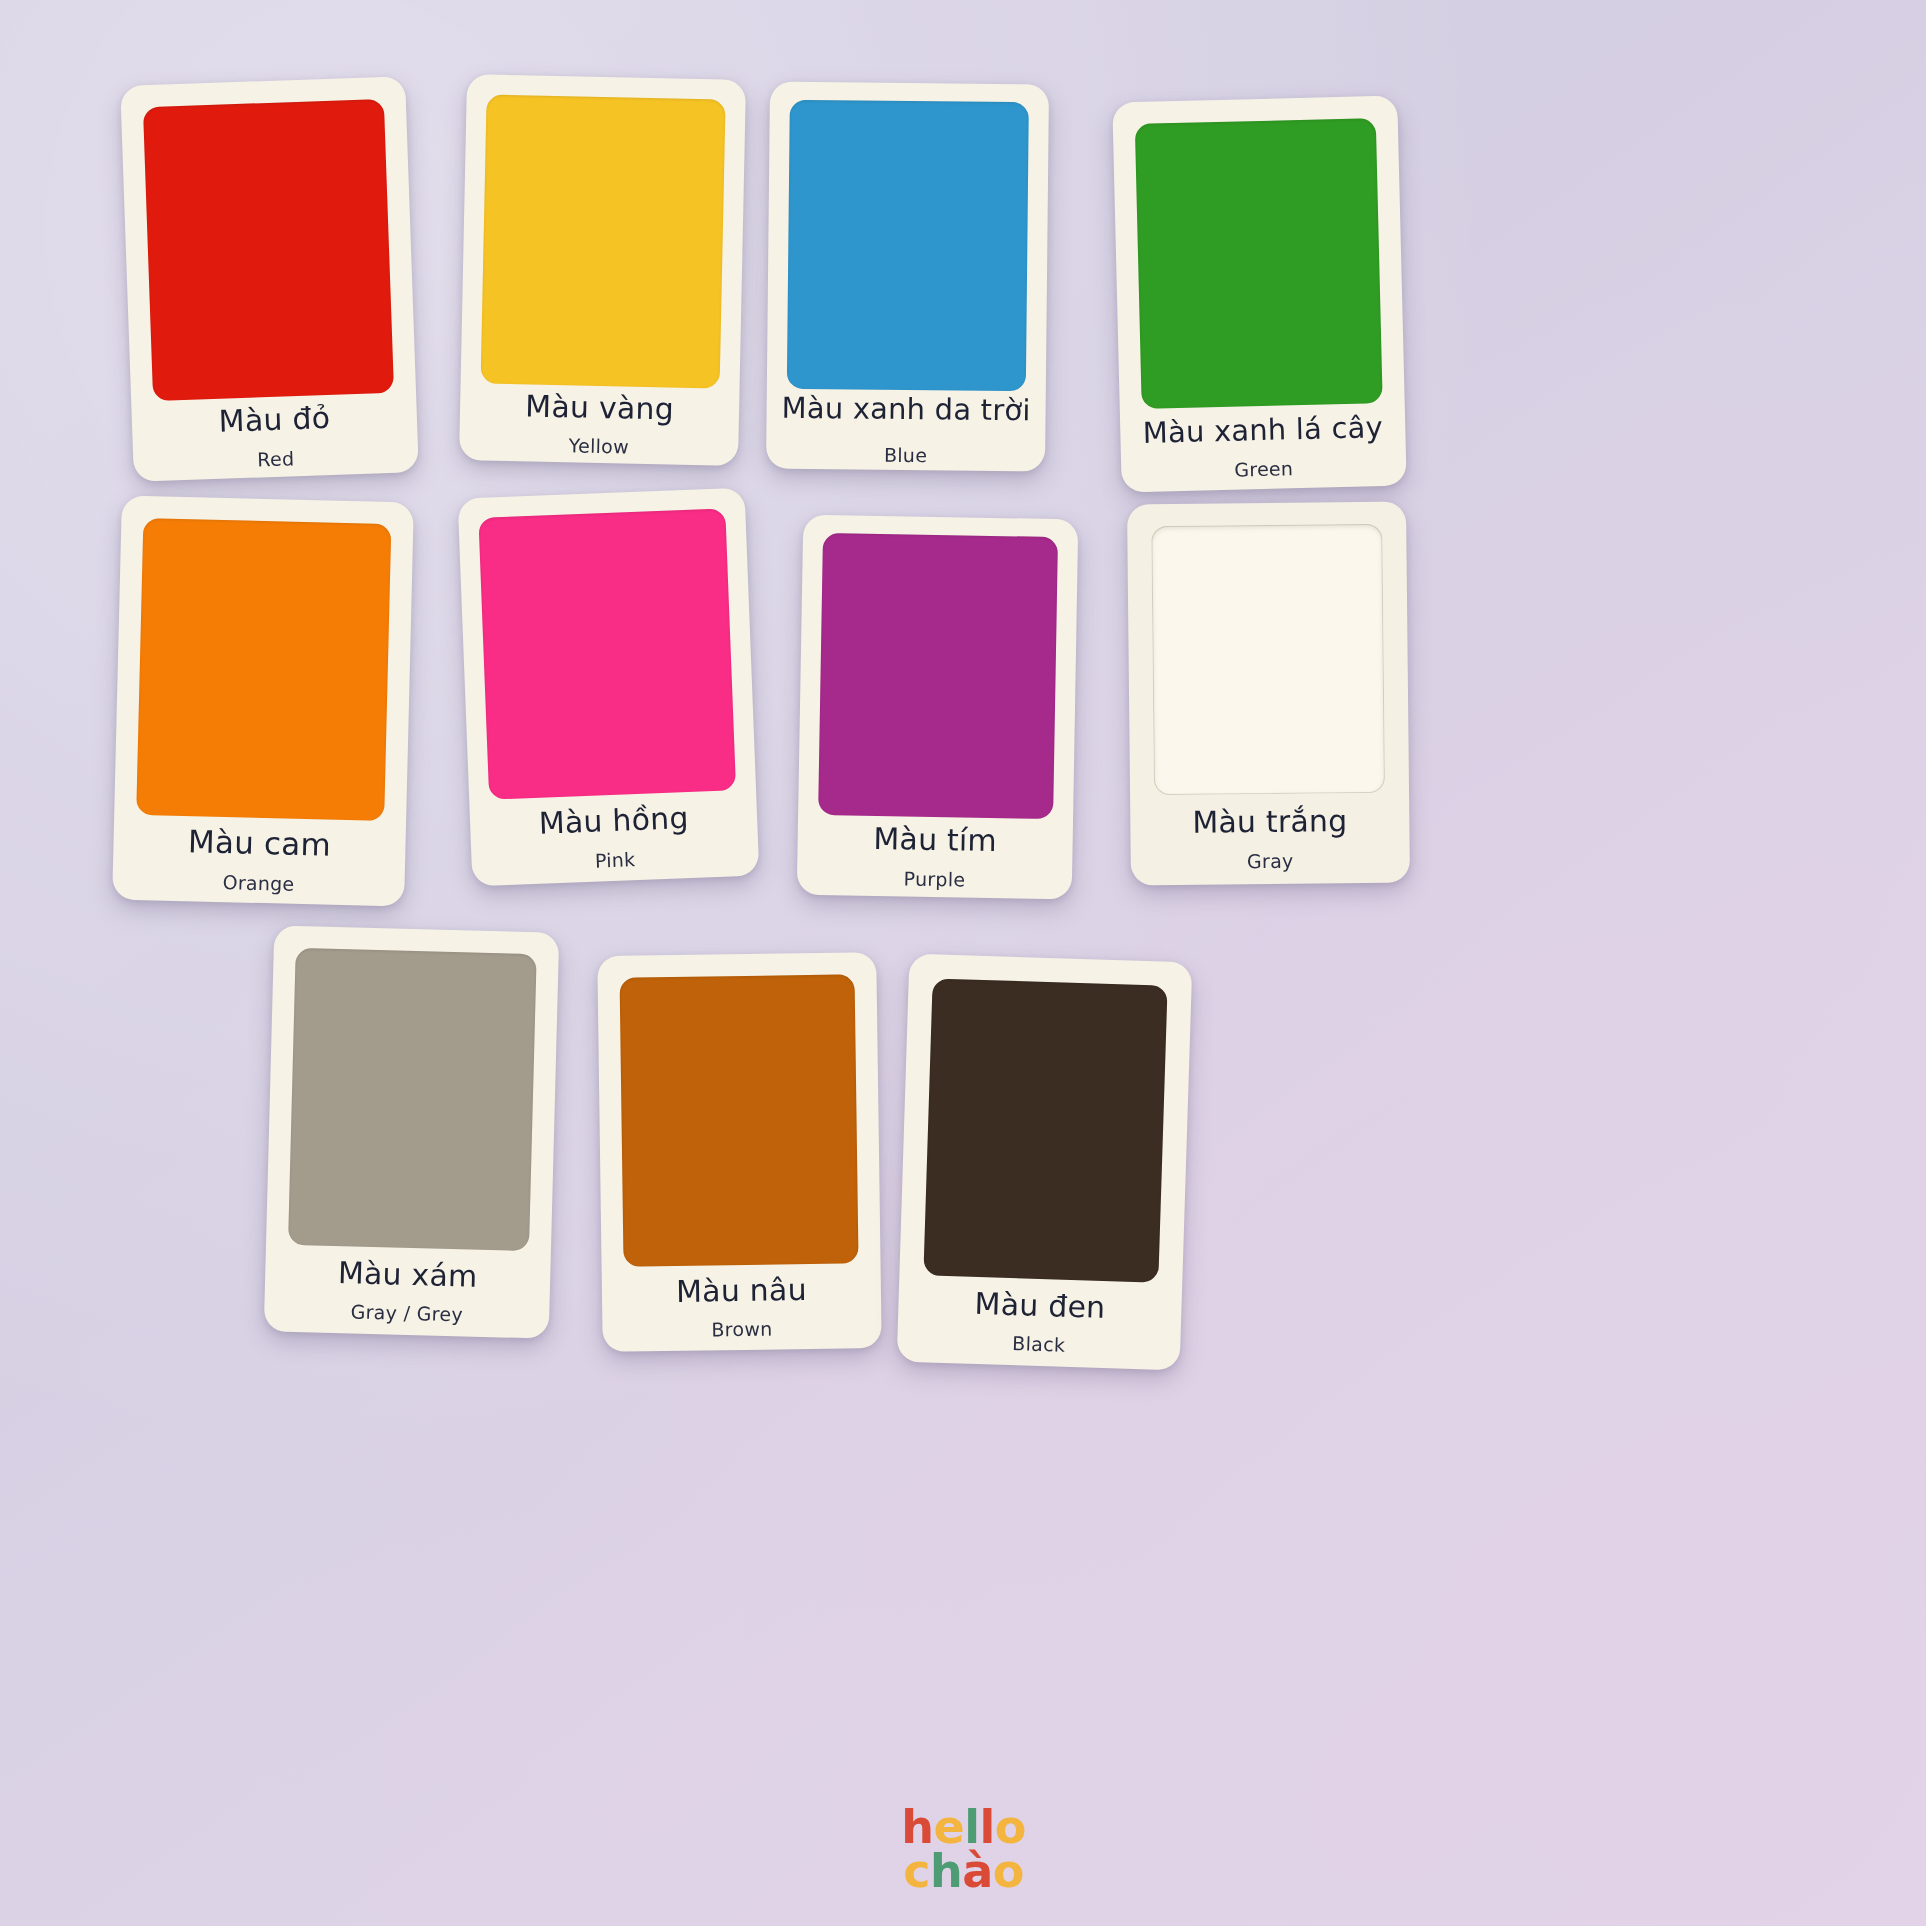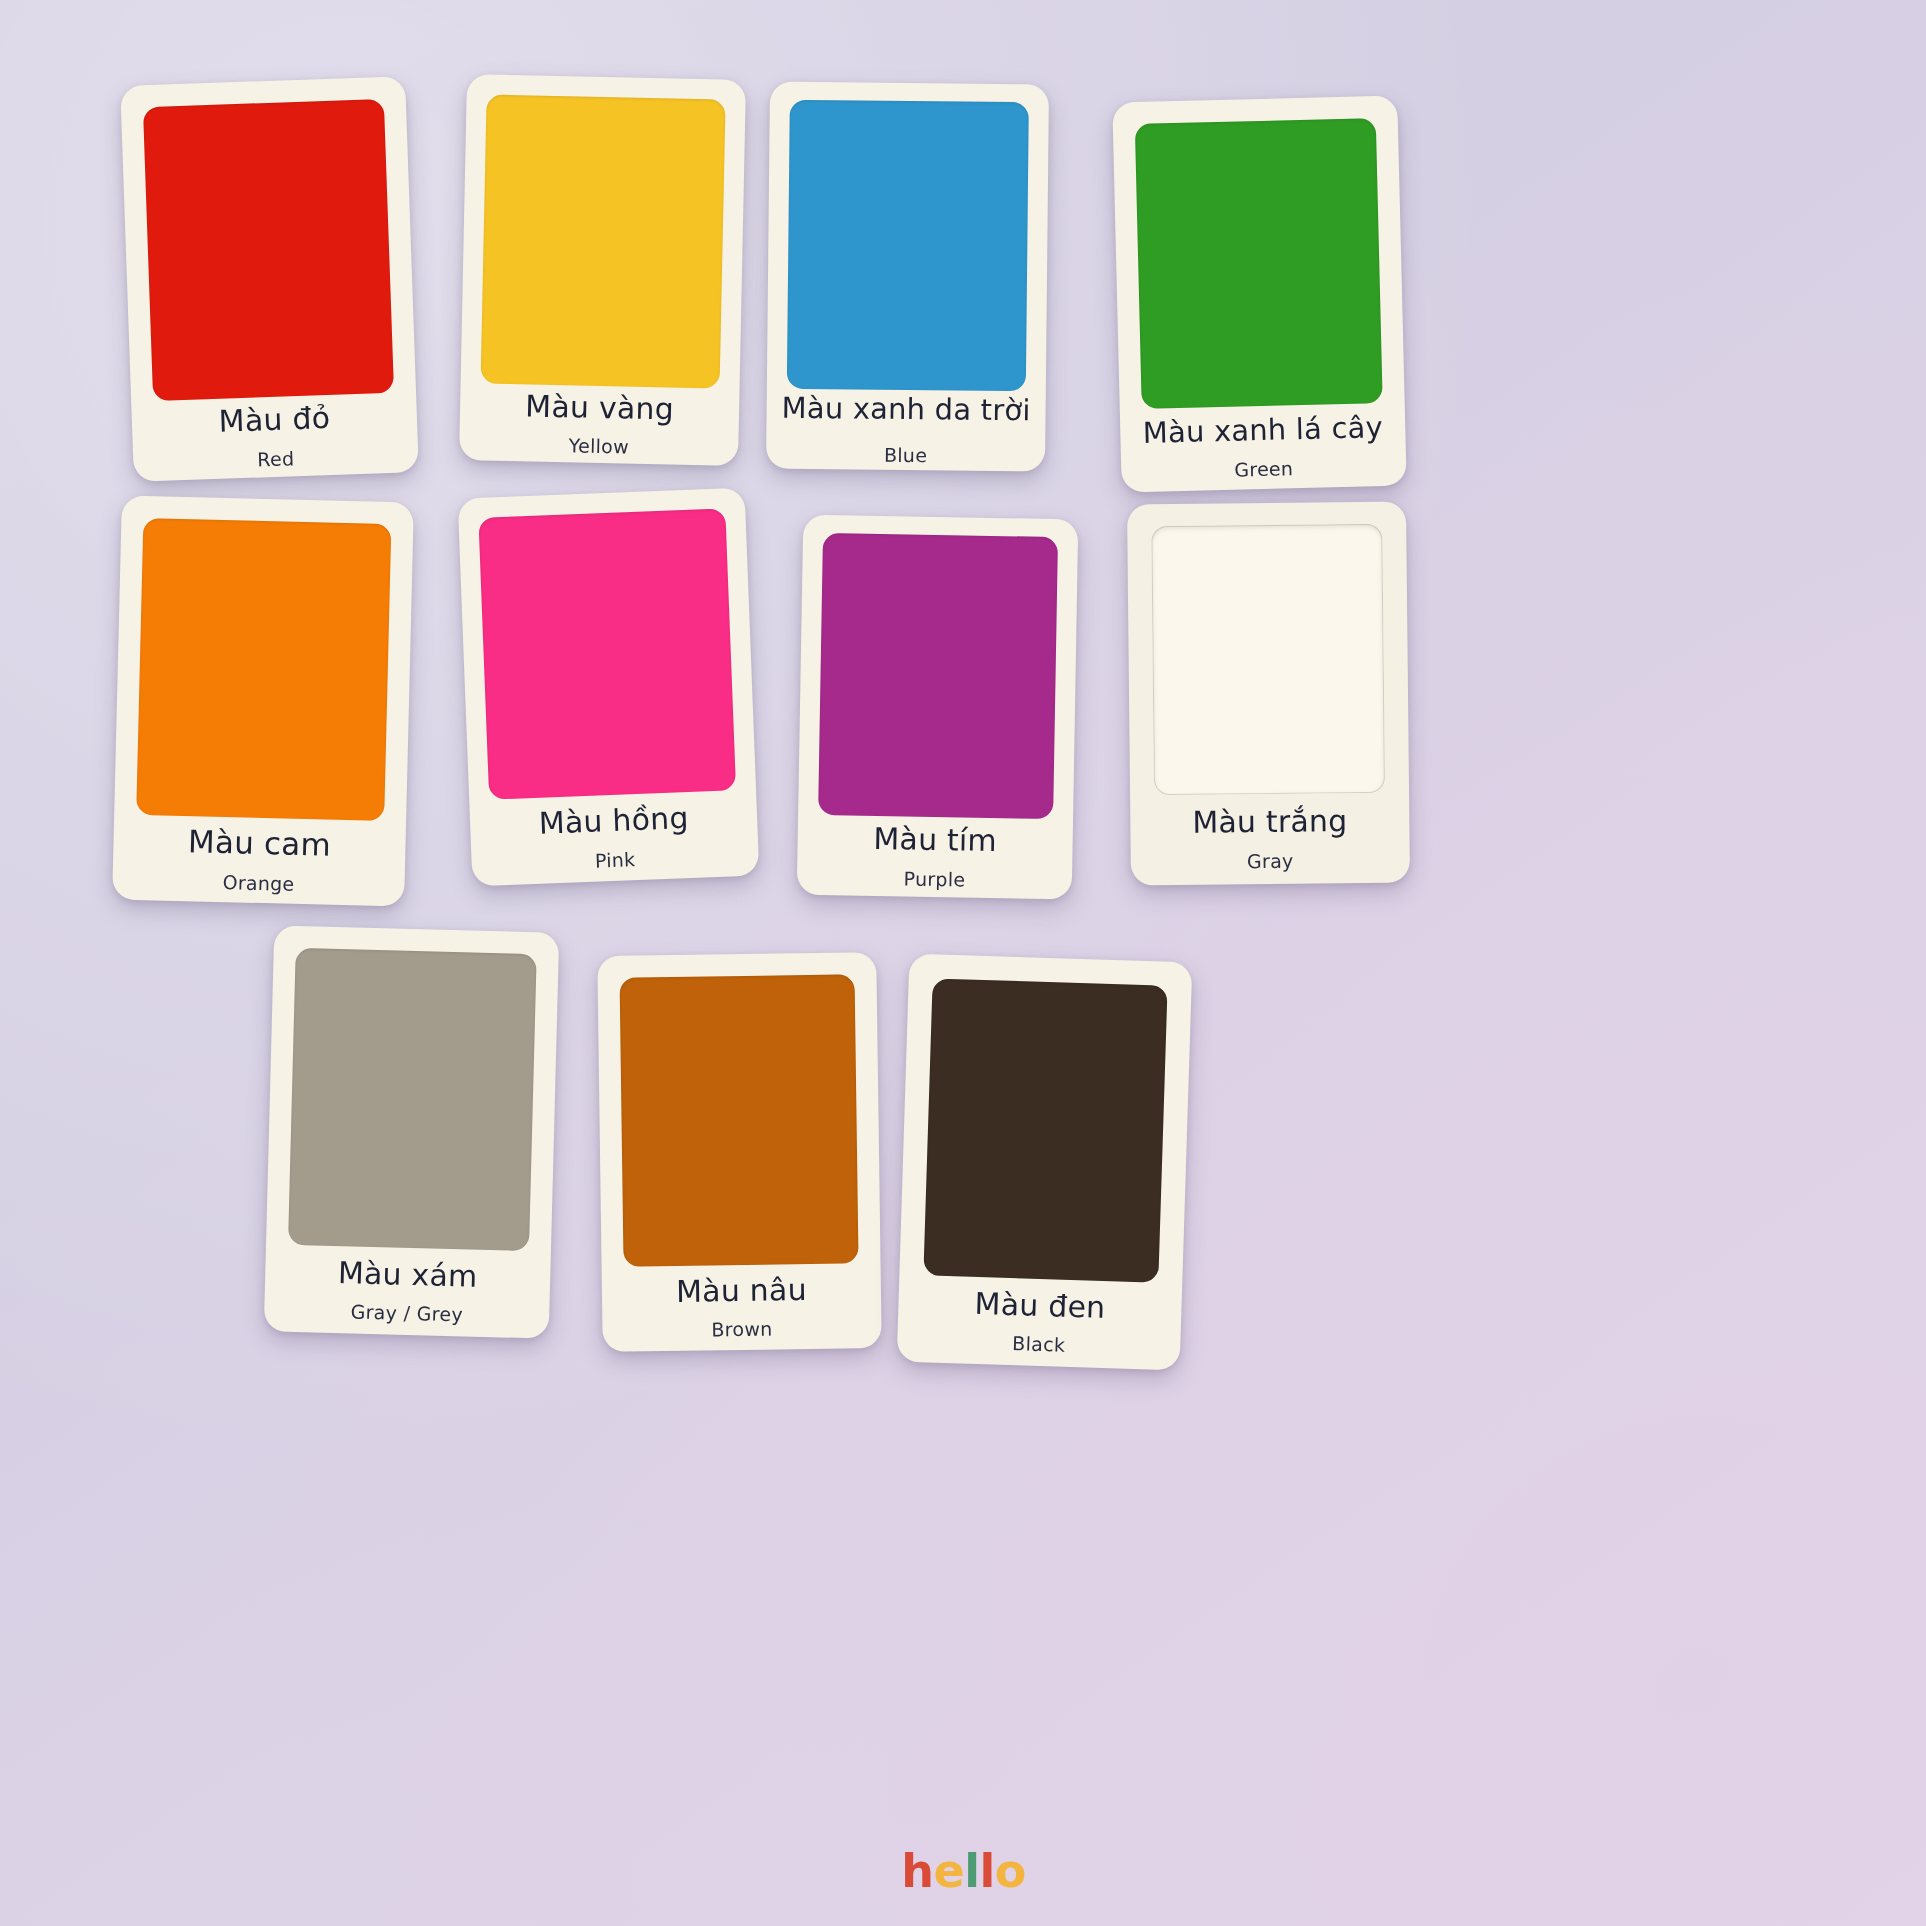--- a/index.html
+++ b/index.html
@@ -183,15 +183,16 @@
         <div class="swatch" style="background: rgb(59, 45, 34); height: 297px;"></div>
         <div class="labels">
           <div class="name-vi" style="font-size: 30px;">Màu đen</div>
           <div class="name-en" style="font-size: 19px; margin-top: 14px;">Black</div>
         </div>
       </div>
     </div>
 
   <div id="watermark">
     <div class="wm-line"><span style="color: rgb(217, 74, 55);">h</span><span style="color: rgb(243, 181, 63);">e</span><span style="color: rgb(77, 156, 115);">l</span><span style="color: rgb(217, 74, 55);">l</span><span style="color: rgb(243, 181, 63);">o</span></div>
+    <div class="wm-line"><span style="color: rgb(243, 181, 63);">c</span><span style="color: rgb(77, 156, 115);">h</span><span style="color: rgb(217, 74, 55);">à</span><span style="color: rgb(243, 181, 63);">o</span></div>
   </div>
 </div>
 
 
 </body></html>

